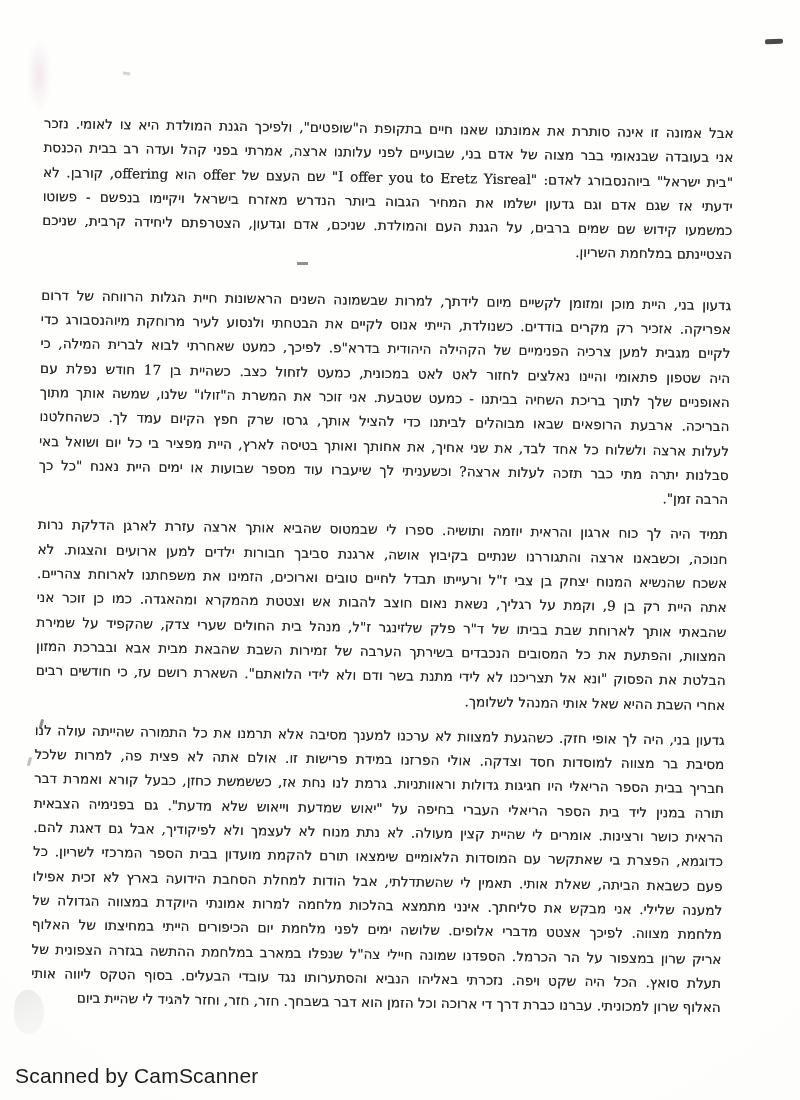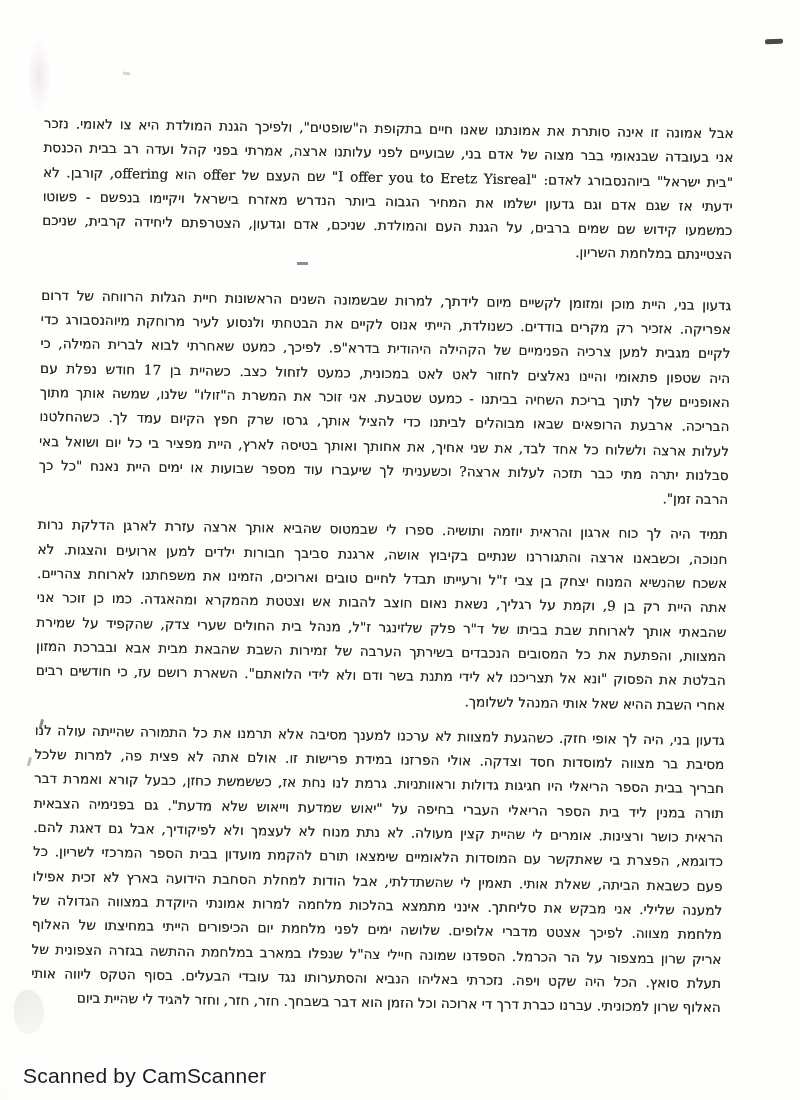--- a/index.html
+++ b/index.html
@@ -39,21 +39,21 @@
   .tick1{left:40px;top:719px;width:2.5px;height:9px;background:#8f8f8f;
     transform:rotate(16deg);border-radius:1px;}
   .tick2{left:28px;top:757px;width:2.5px;height:9px;background:#bdbcba;
     transform:rotate(16deg);border-radius:1px;}
   .blob-bl{left:14px;top:990px;width:30px;height:44px;opacity:0.9;
     background:linear-gradient(160deg,#ebebe9 10%,#f5f5f3 80%);
     border-radius:46% 54% 52% 48%;}
   .dot-b{left:177px;top:997px;width:3px;height:2.5px;background:#8a8a8a;border-radius:50%;}
   
   .footer-text{
-    position:absolute;left:23px;top:1064px;
+    position:absolute;left:15px;top:1064px;
     font-family:"Liberation Sans","DejaVu Sans",sans-serif;
     font-size:21px;color:#1c1c1c;letter-spacing:0.2px;
   }
 </style>
 </head>
 <body>
 
 <div class="page">
 
   <div class="artifact smudge-top"></div>

